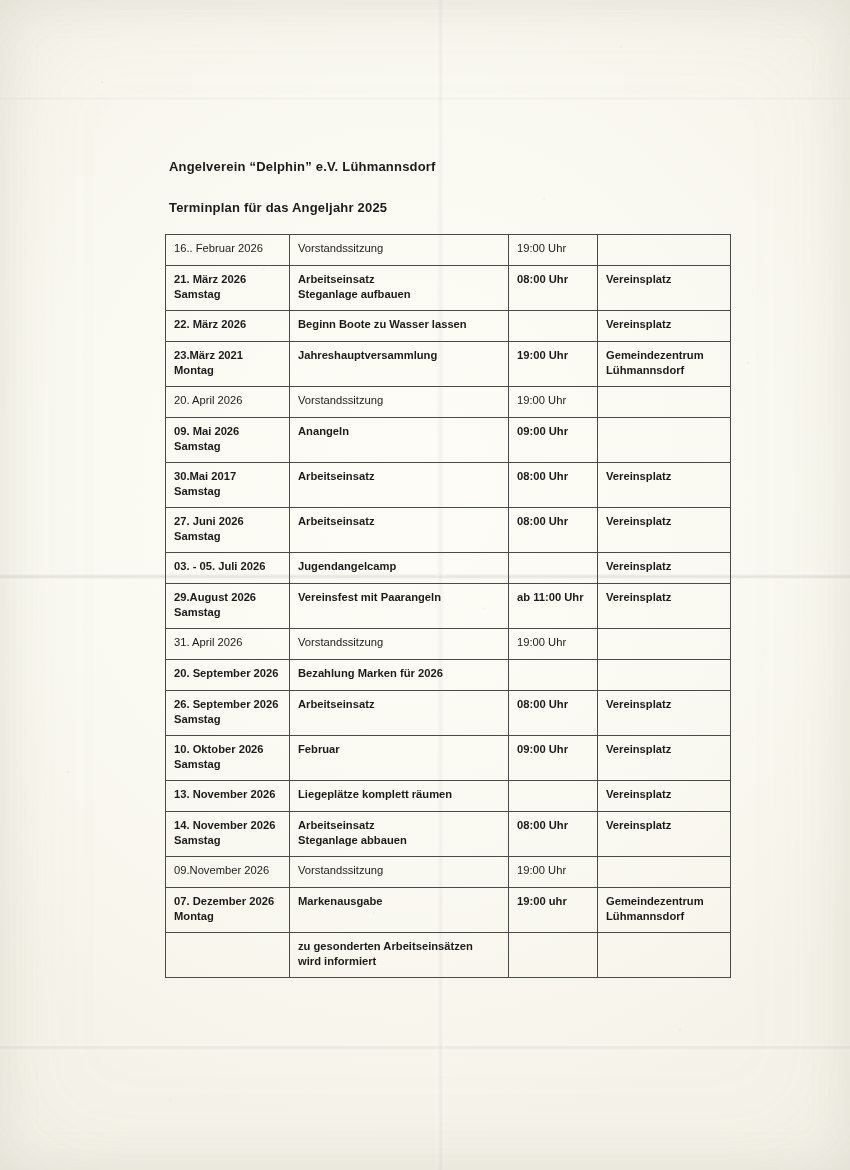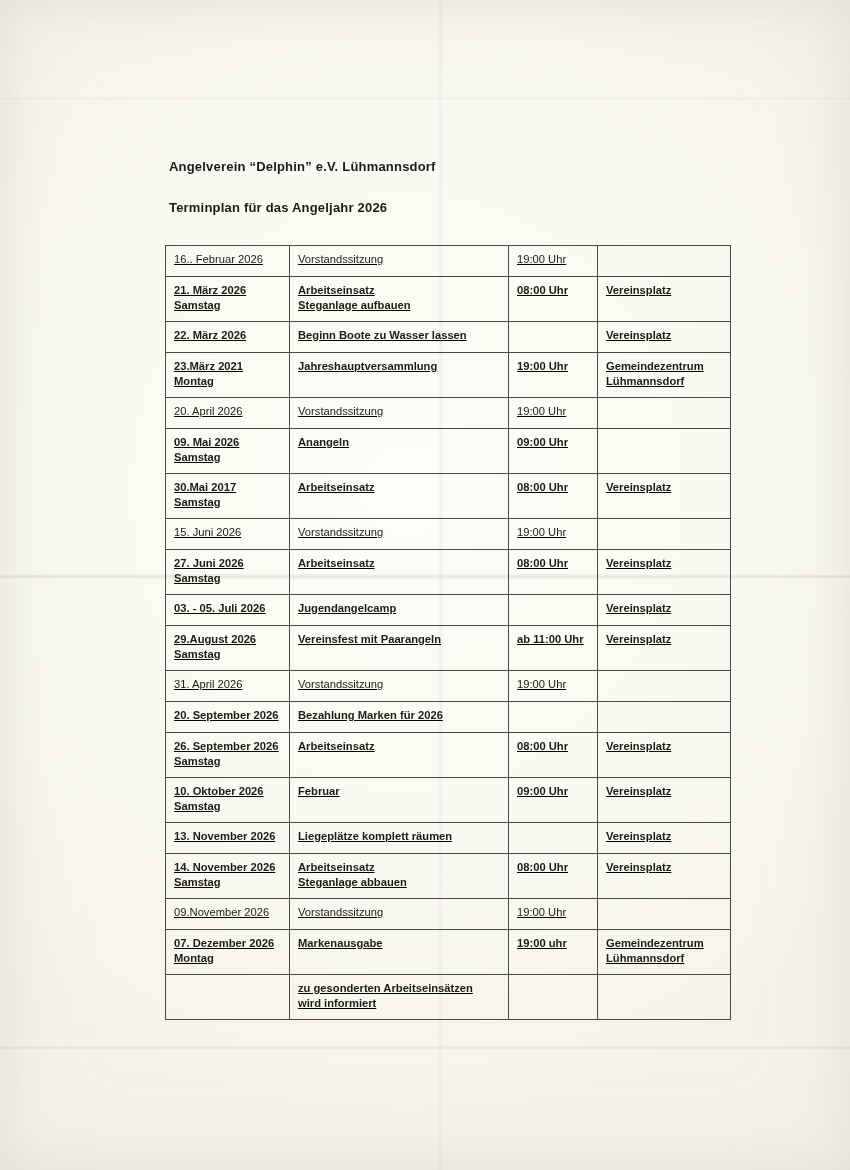--- a/index.html
+++ b/index.html
@@ -92,25 +92,24 @@
     letter-spacing: .2px;
     white-space: nowrap;
   }
   #title-club { top: 159px; }
   #title-plan { top: 200px; }
 
   
   #schedule {
     position: absolute;
     left: 165px;
-    top: 245px;
+    top: 234px;
     width: 565px;
     border-collapse: collapse;
     table-layout: fixed;
-    text-decoration: underline;
   }
   #schedule td {
     border: 1px solid #4a4a48;
     padding: 6px 7px 6px 8px;
     vertical-align: top;
     font-size: 11.2px;
     line-height: 14.5px;
     color: #1b1b1b;
     background: transparent;
   }
@@ -141,21 +140,21 @@
 <div class="crease" id="crease-faint"></div>
 <div class="crease" id="crease-top"></div>
 <div class="crease" id="crease-bottom"></div>
 <div id="crease-vert"></div>
 <div id="vignette"></div>
 
 <div id="content">
 
   <div class="heading" id="title-club">Angelverein “Delphin” e.V. Lühmannsdorf</div>
 
-  <div class="heading" id="title-plan">Terminplan für das Angeljahr 2026</div>
+  <div class="heading" id="title-plan">Terminplan für das Angeljahr 2025</div>
 
   <table id="schedule">
     <colgroup>
       <col class="c-date">
       <col class="c-event">
       <col class="c-time">
       <col class="c-place">
     </colgroup>
     <tbody id="schedule-body">
         <tr class="ink-plain one-line">
@@ -193,26 +192,20 @@
           <td><span>Anangeln</span></td>
           <td><span>09:00 Uhr</span></td>
           <td><span></span></td>
         </tr>
         <tr class="ink-bold two-line">
           <td><span>30.Mai 2017</span><span class="line2">Samstag</span></td>
           <td><span>Arbeitseinsatz</span></td>
           <td><span>08:00 Uhr</span></td>
           <td><span>Vereinsplatz</span></td>
         </tr>
-        <tr class="ink-plain one-line">
-          <td><span>15. Juni 2026</span></td>
-          <td><span>Vorstandssitzung</span></td>
-          <td><span>19:00 Uhr</span></td>
-          <td><span></span></td>
-        </tr>
         <tr class="ink-bold two-line">
           <td><span>27. Juni 2026</span><span class="line2">Samstag</span></td>
           <td><span>Arbeitseinsatz</span></td>
           <td><span>08:00 Uhr</span></td>
           <td><span>Vereinsplatz</span></td>
         </tr>
         <tr class="ink-red one-line">
           <td><span>03. - 05. Juli 2026</span></td>
           <td><span>Jugendangelcamp</span></td>
           <td><span></span></td>

